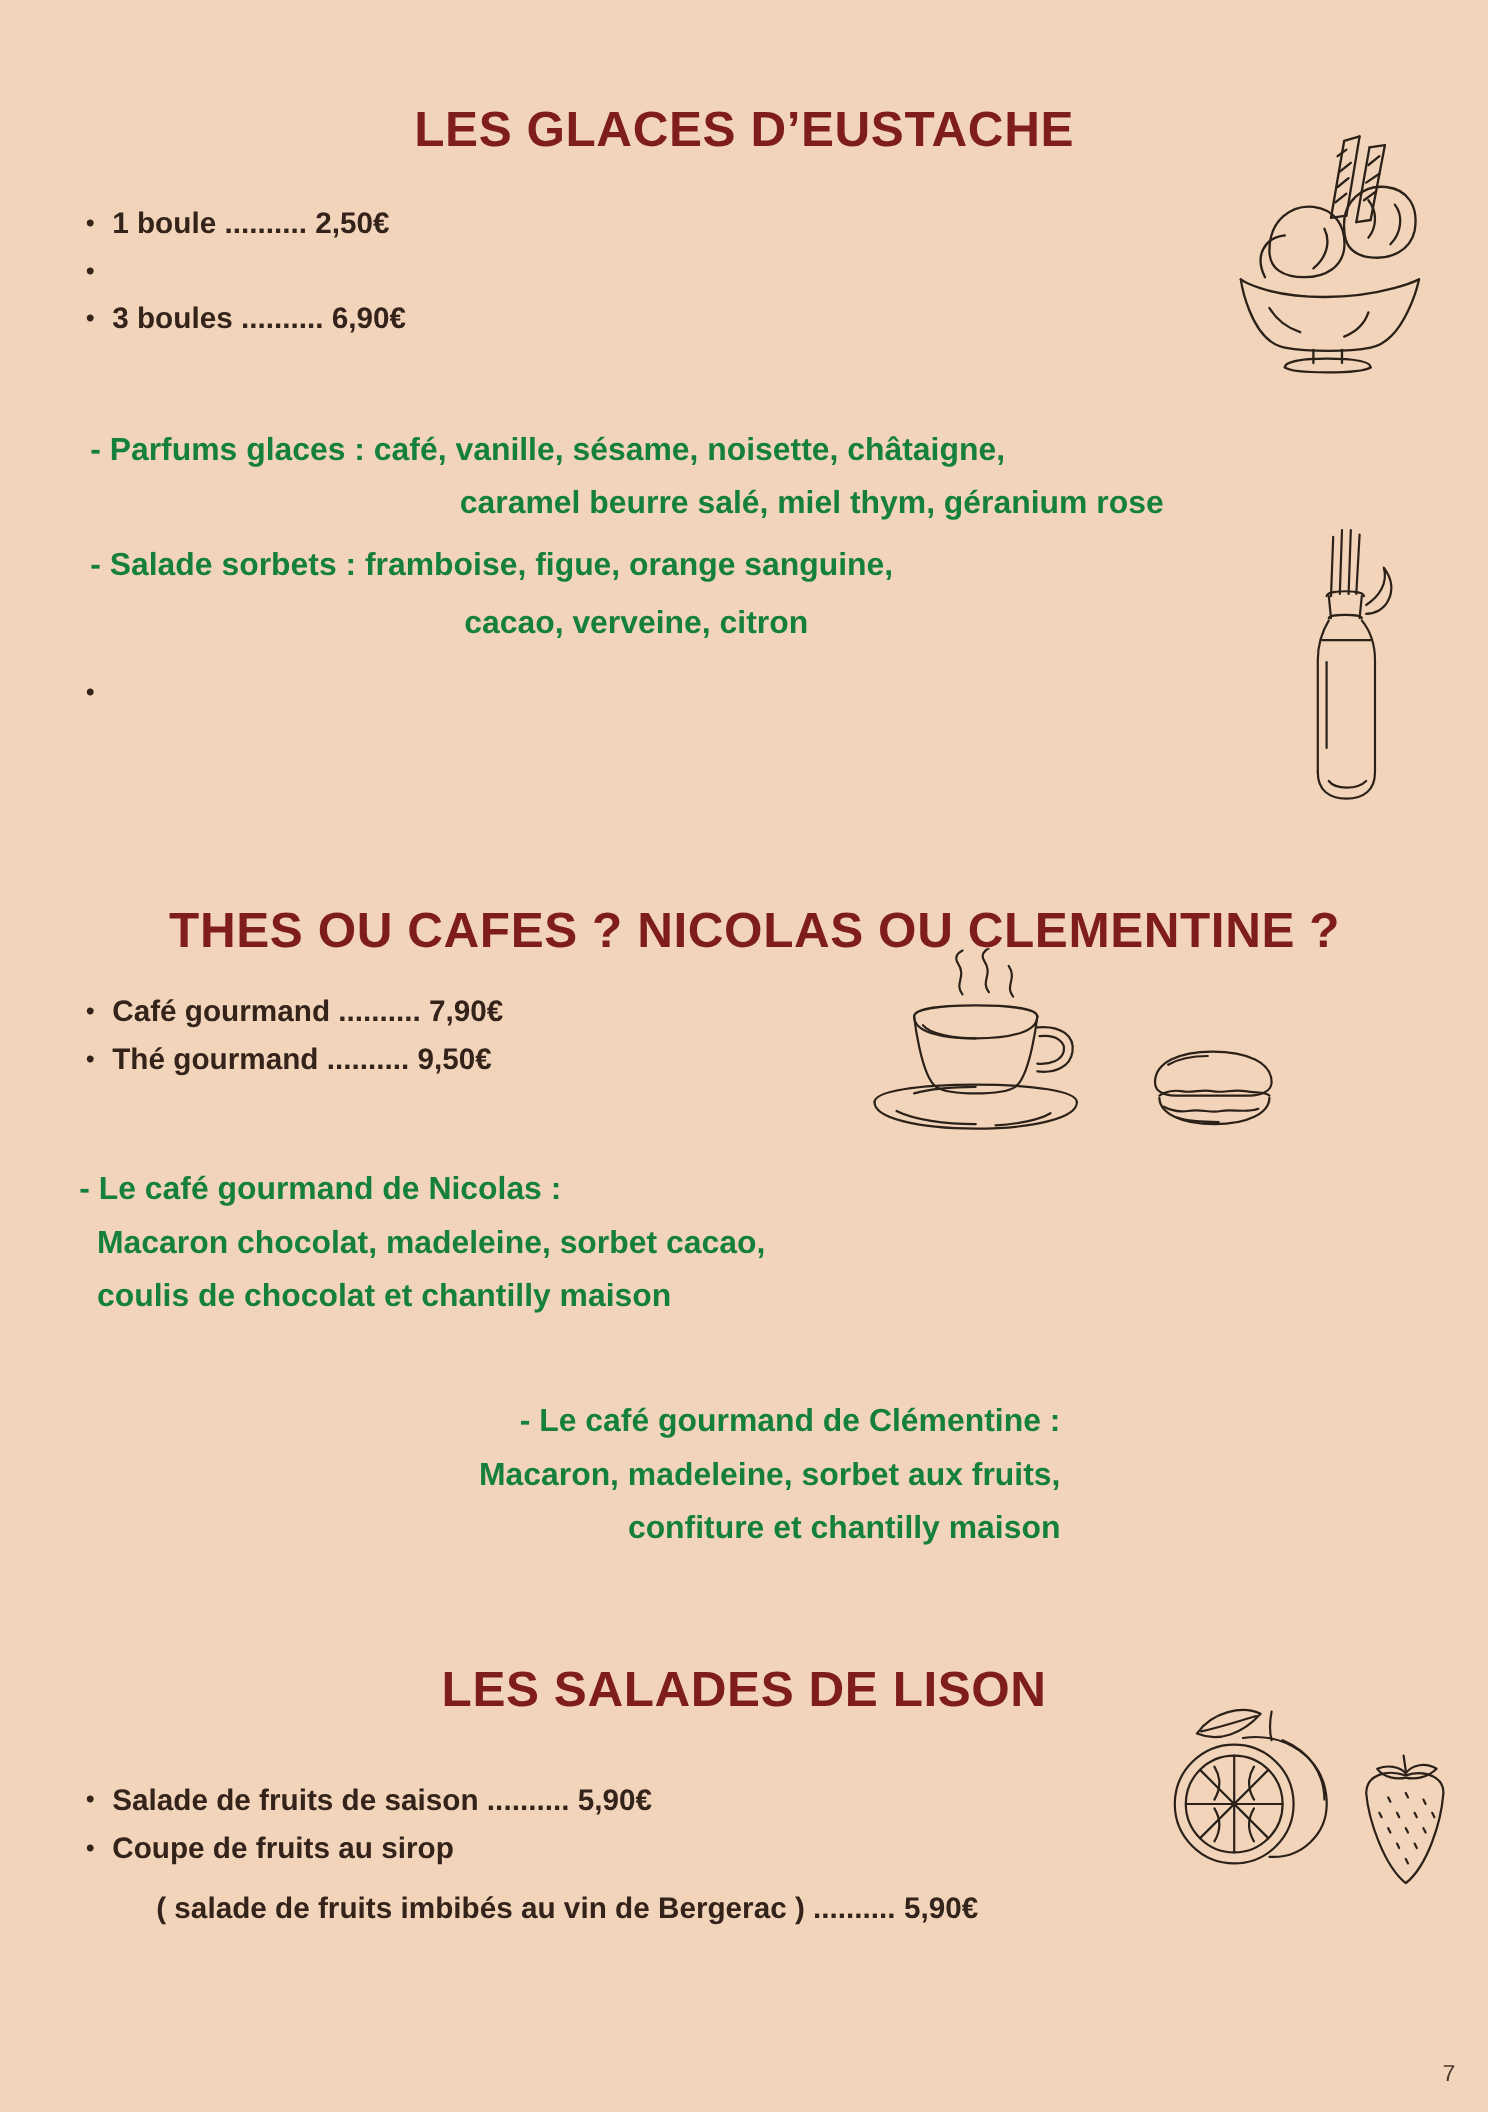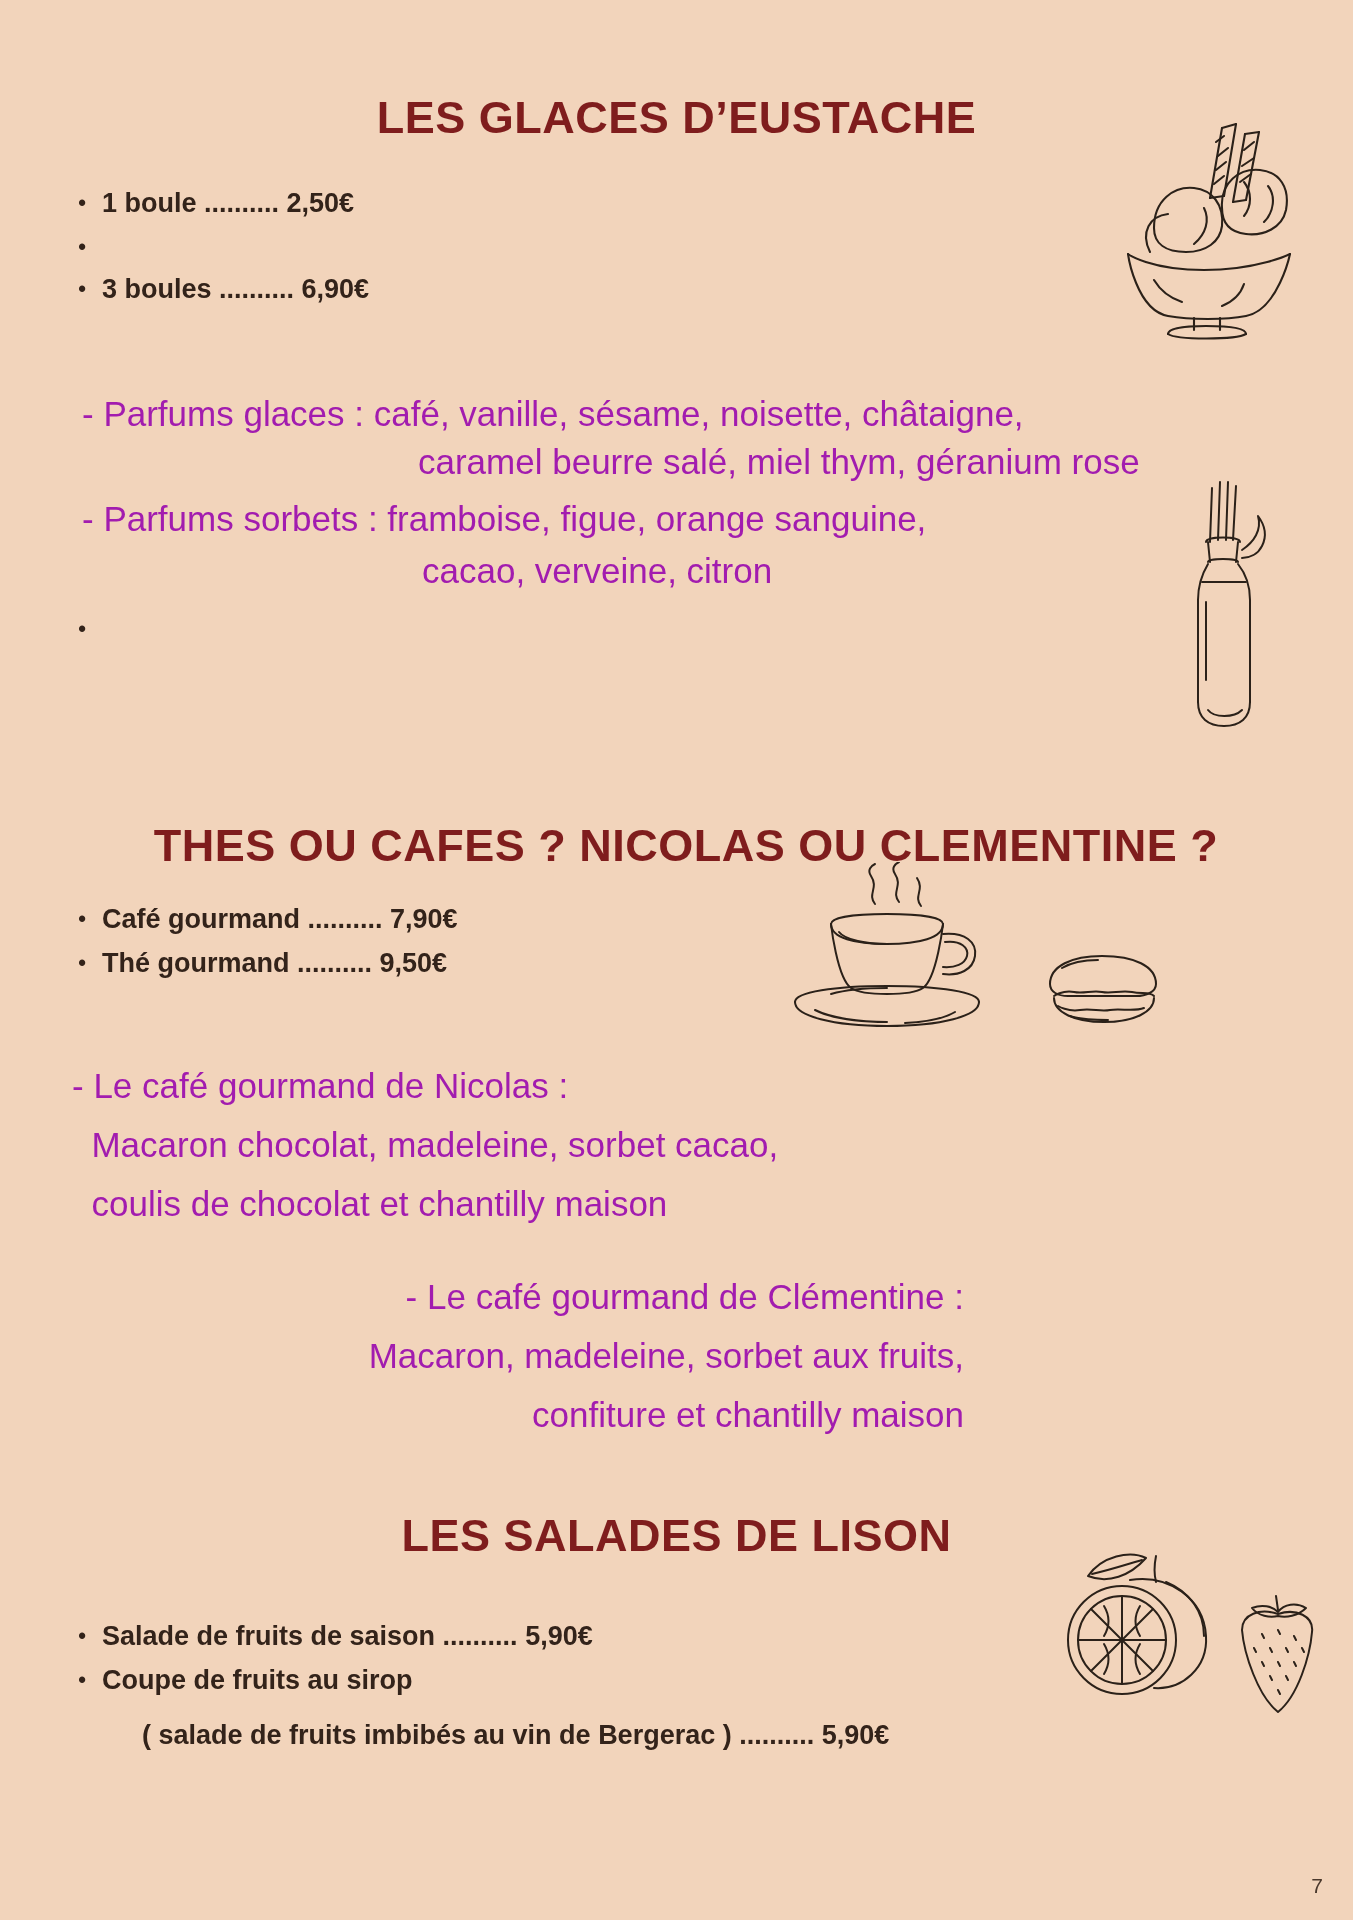--- a/index.html
+++ b/index.html
@@ -53,24 +53,24 @@
     flex: 0 0 40px;
     text-align: center;
     font-size: 22px;
     line-height: 1.92;
   }
   ul.price-list li .item-text {
     white-space: pre-wrap;
   }
 
   .dash-block {
-    font-size: 35px;
+    font-size: 29px;
     line-height: 1.68;
-    color: #a21caf;
-    font-weight: normal;
+    color: #15803d;
+    font-weight: bold;
     white-space: pre-wrap;
   }
 
   
   .abs { position: absolute; }
 
   
   .illu { position: absolute; }
   .illu svg { display: block; }
 
@@ -101,21 +101,21 @@
       <span class="bullet">•</span>
     </li>
     <li>
       <span class="bullet">•</span>
       <span class="item-text">3 boules .......... 6,90€</span>
     </li>
   </ul>
 
   <div class="dash-block abs" style="left:82px; top:385px; width:1150px;">- Parfums glaces : café, vanille, sésame, noisette, châtaigne,</div>
   <div class="dash-block abs" style="left:418px; top:433px; width:930px;">caramel beurre salé, miel thym, géranium rose</div>
-  <div class="dash-block abs" style="left:82px; top:490px; width:1100px;">- Parfums sorbets : framboise, figue, orange sanguine,</div>
+  <div class="dash-block abs" style="left:82px; top:490px; width:1100px;">- Salade sorbets : framboise, figue, orange sanguine,</div>
   <div class="dash-block abs" style="left:422px; top:542px; width:900px;">cacao, verveine, citron</div>
 
   <ul class="price-list abs" style="left:62px; top:608px; width:760px;">
     <li>
       <span class="bullet">•</span>
     </li>
   </ul>
 
   <div class="illu" style="left:1094px; top:112px;">
     <svg width="220" height="230" viewBox="0 0 220 230" fill="none" stroke="#2b2119" stroke-width="2.1" stroke-linecap="round" stroke-linejoin="round">

